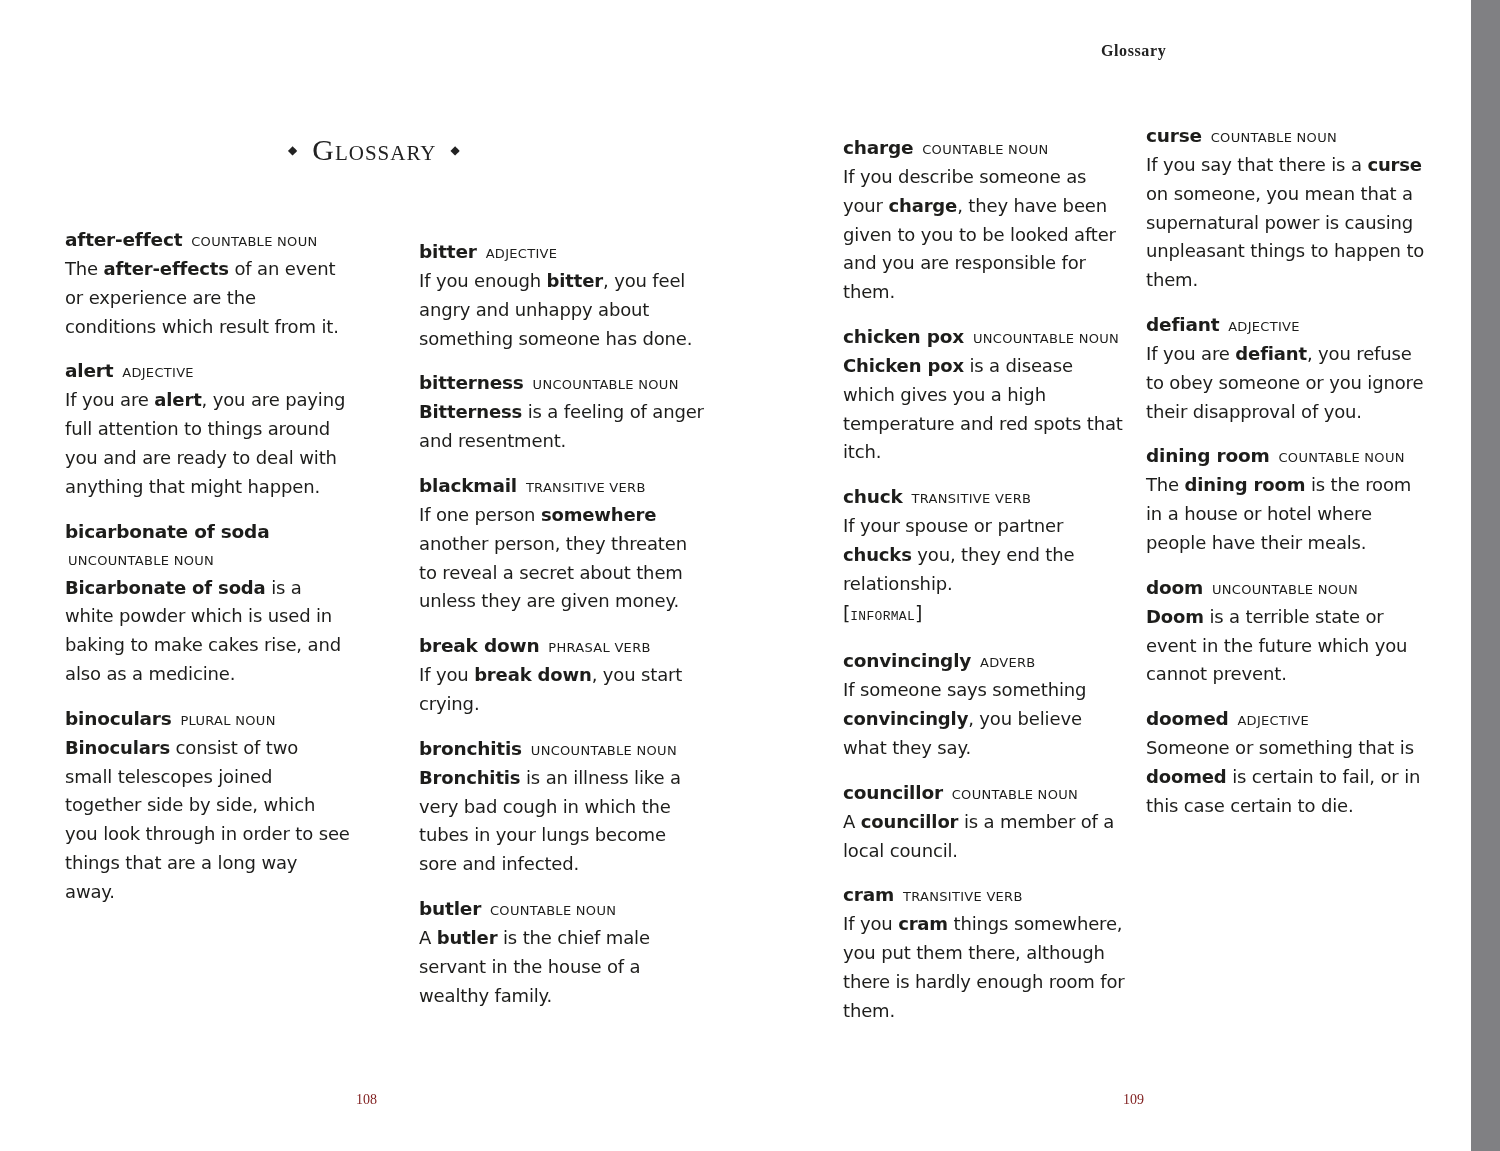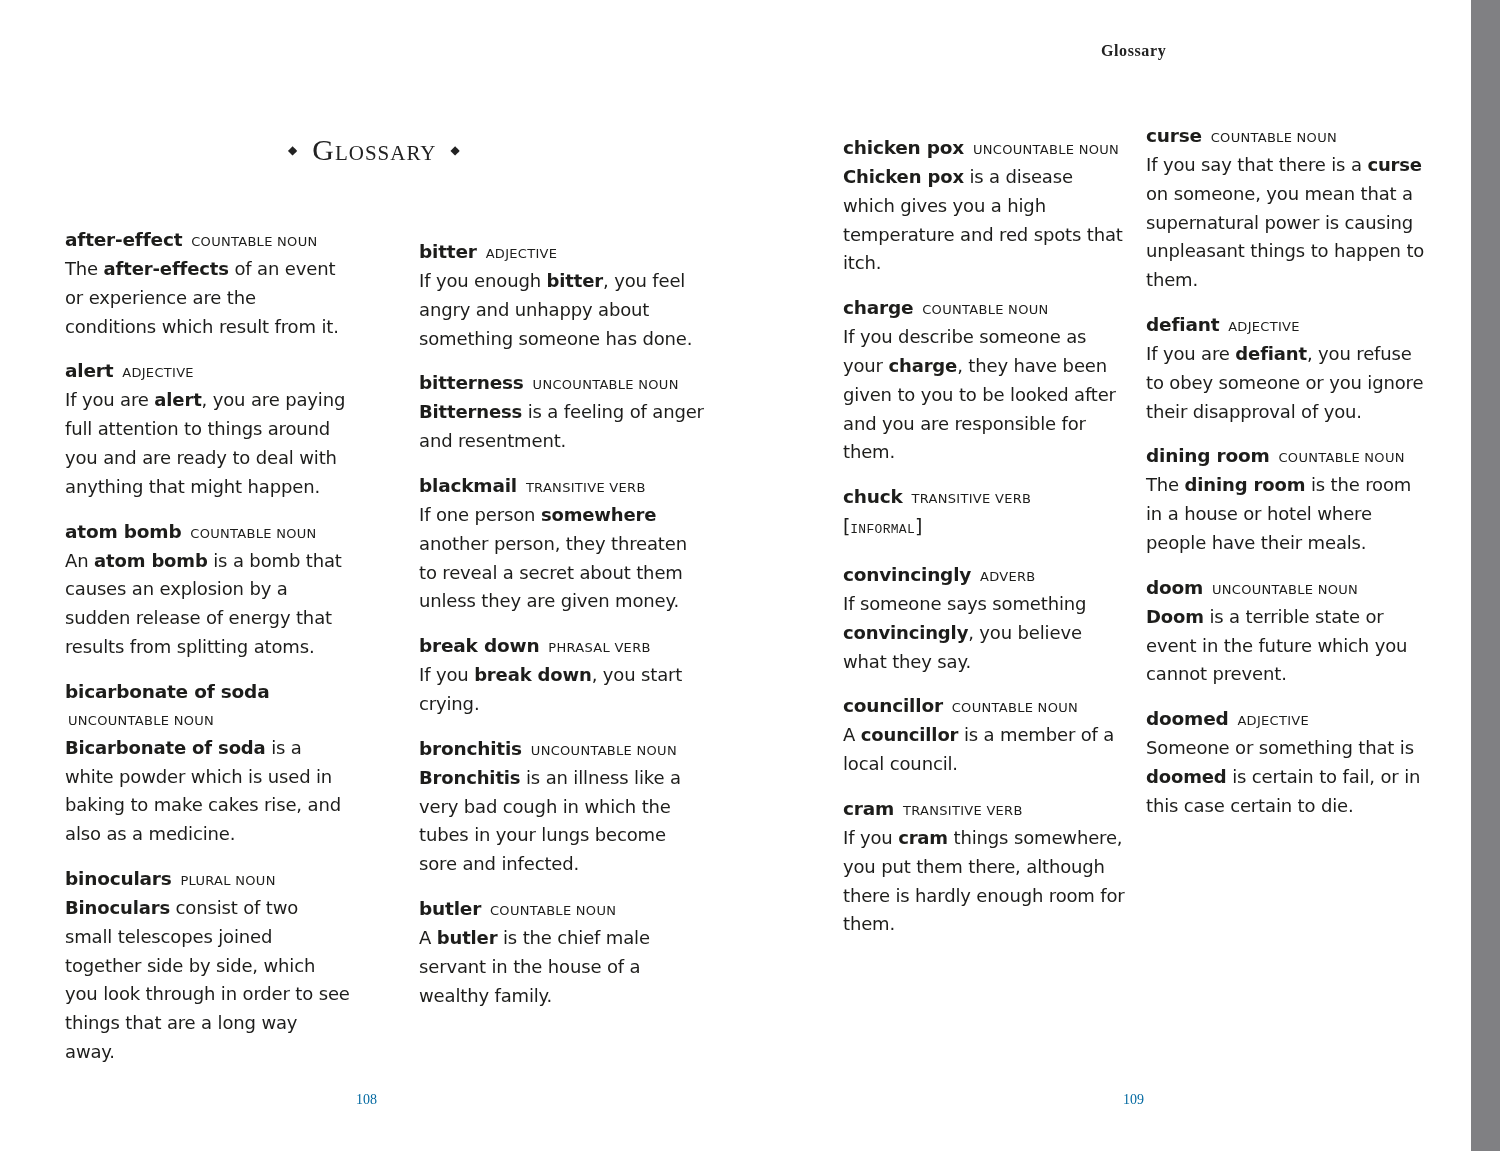--- a/index.html
+++ b/index.html
@@ -27,21 +27,21 @@
   .entry { margin-bottom: 16px; }
   .headline { font-size: 18.5px; line-height: 27px; }
   .hw { font-weight: bold; letter-spacing: -0.2px; }
   .pos { font-size: 13px; letter-spacing: 0.3px; margin-left: 3px; }
   .def { font-size: 18px; line-height: 28.8px; letter-spacing: -0.15px; }
   .def b { font-weight: bold; }
   .label { font-size: 13px; letter-spacing: 0.3px; font-family: Liberation Mono, monospace; }
   .bracket { font-size: 19px; }
   .page-num {
     position: absolute; top: 1092px;
-    font-family: "Liberation Serif", serif; font-size: 14px; color: #0369a1;
+    font-family: "Liberation Serif", serif; font-size: 14px; color: #7f1d1d;
   }
   .pn-left { left: 356px; }
   .pn-right { left: 1123px; }
 </style>
 </head>
 <body>
 
 <div class="edge-bar"></div>
 
 <div class="running-head">Glossary</div>
@@ -53,24 +53,20 @@
 </div>
 
 <div class="col col-1">
     <div class="entry">
       <div class="headline"><span class="hw">after-effect</span> <span class="pos">COUNTABLE NOUN</span></div>
       <div class="def"><span>The </span><b>after-effects</b><span> of an event or experience are the conditions which result from it.</span></div>
     </div>
     <div class="entry">
       <div class="headline"><span class="hw">alert</span> <span class="pos">ADJECTIVE</span></div>
       <div class="def"><span>If you are </span><b>alert</b><span>, you are paying full attention to things around you and are ready to deal with anything that might happen.</span></div>
-    </div>
-    <div class="entry">
-      <div class="headline"><span class="hw">atom bomb</span> <span class="pos">COUNTABLE NOUN</span></div>
-      <div class="def"><span>An </span><b>atom bomb</b><span> is a bomb that causes an explosion by a sudden release of energy that results from splitting atoms.</span></div>
     </div>
     <div class="entry">
       <div class="headline"><span class="hw">bicarbonate of soda</span> <span class="pos">UNCOUNTABLE NOUN</span></div>
       <div class="def"><b>Bicarbonate of soda</b><span> is a white powder which is used in baking to make cakes rise, and also as a medicine.</span></div>
     </div>
     <div class="entry">
       <div class="headline"><span class="hw">binoculars</span> <span class="pos">PLURAL NOUN</span></div>
       <div class="def"><b>Binoculars</b><span> consist of two small telescopes joined together side by side, which you look through in order to see things that are a long way away.</span></div>
     </div>
   </div>
@@ -95,29 +91,30 @@
       <div class="headline"><span class="hw">bronchitis</span> <span class="pos">UNCOUNTABLE NOUN</span></div>
       <div class="def"><b>Bronchitis</b><span> is an illness like a very bad cough in which the tubes in your lungs become sore and infected.</span></div>
     </div>
     <div class="entry">
       <div class="headline"><span class="hw">butler</span> <span class="pos">COUNTABLE NOUN</span></div>
       <div class="def"><span>A </span><b>butler</b><span> is the chief male servant in the house of a wealthy family.</span></div>
     </div>
   </div>
 <div class="col col-3">
     <div class="entry">
+      <div class="headline"><span class="hw">charge</span> <span class="pos">COUNTABLE NOUN</span></div>
+      <div class="def"><span>If you describe someone as your </span><b>charge</b><span>, they have been given to you to be looked after and you are responsible for them.</span></div>
+    </div>
+    <div class="entry">
       <div class="headline"><span class="hw">chicken pox</span> <span class="pos">UNCOUNTABLE NOUN</span></div>
       <div class="def"><b>Chicken pox</b><span> is a disease which gives you a high temperature and red spots that itch.</span></div>
     </div>
     <div class="entry">
-      <div class="headline"><span class="hw">charge</span> <span class="pos">COUNTABLE NOUN</span></div>
-      <div class="def"><span>If you describe someone as your </span><b>charge</b><span>, they have been given to you to be looked after and you are responsible for them.</span></div>
-    </div>
-    <div class="entry">
       <div class="headline"><span class="hw">chuck</span> <span class="pos">TRANSITIVE VERB</span></div>
+      <div class="def"><span>If your spouse or partner </span><b>chucks</b><span> you, they end the relationship.</span></div>
       <div class="def"><span class="bracket">[</span><span class="label">INFORMAL</span><span class="bracket">]</span></div>
     </div>
     <div class="entry">
       <div class="headline"><span class="hw">convincingly</span> <span class="pos">ADVERB</span></div>
       <div class="def"><span>If someone says something </span><b>convincingly</b><span>, you believe what they say.</span></div>
     </div>
     <div class="entry">
       <div class="headline"><span class="hw">councillor</span> <span class="pos">COUNTABLE NOUN</span></div>
       <div class="def"><span>A </span><b>councillor</b><span> is a member of a local council.</span></div>
     </div>

